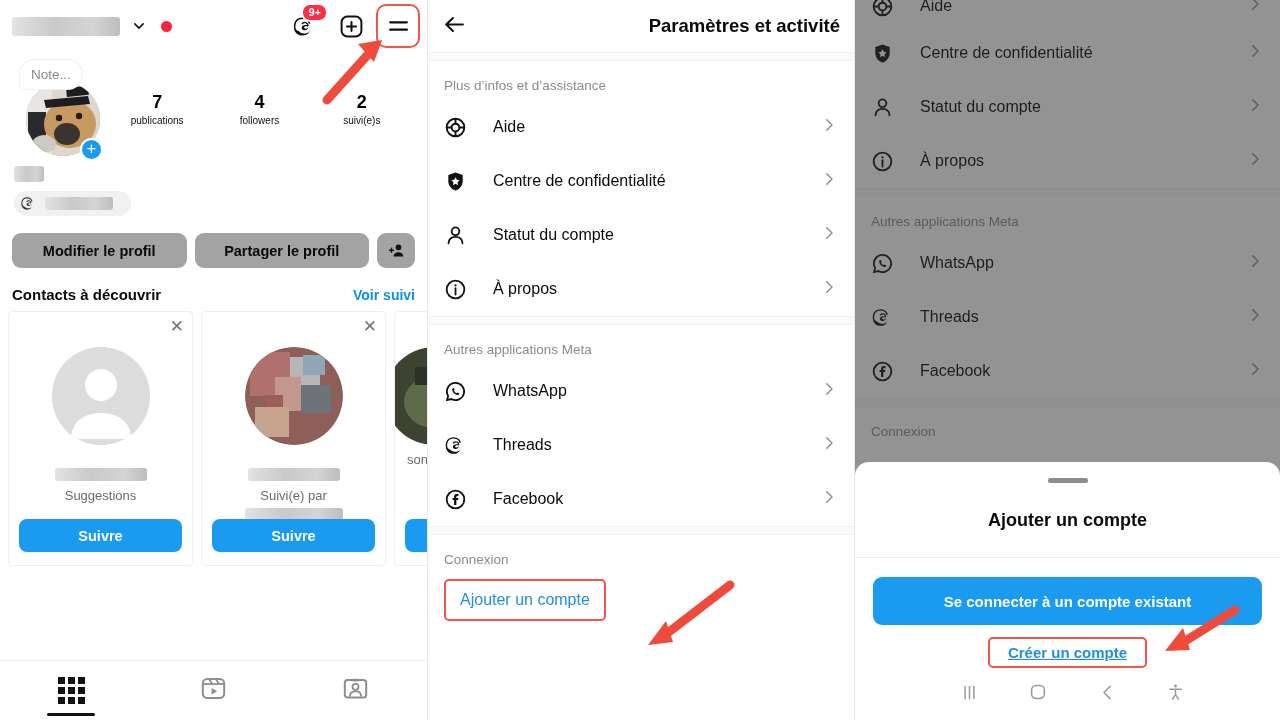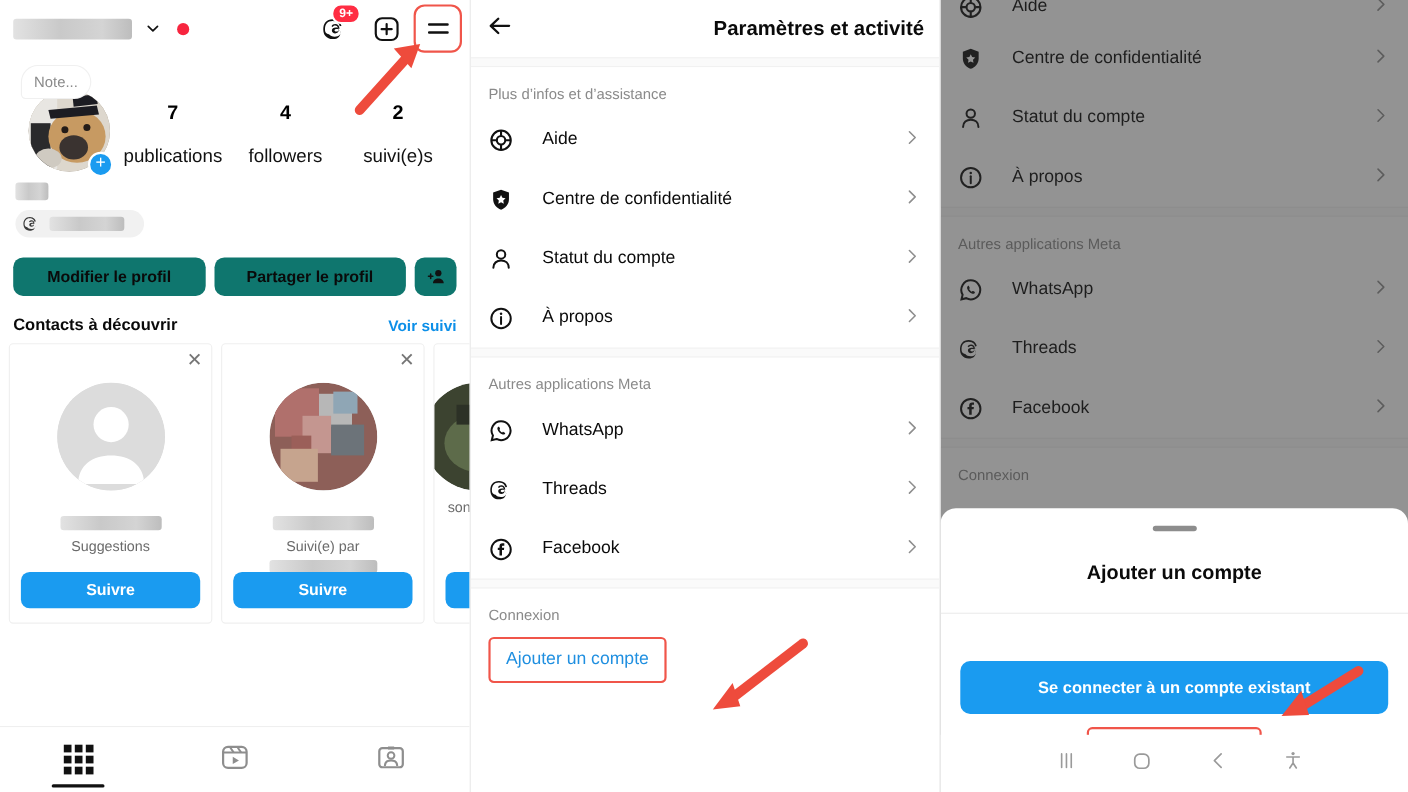--- a/index.html
+++ b/index.html
@@ -41,33 +41,33 @@
     z-index: 3; white-space: nowrap;
   }
   .plus-badge {
     position: absolute; left: 66px; top: 78px; width: 23px; height: 23px; border-radius: 50%;
     background: #1a9bf0; border: 2.5px solid #fff; color: #fff; font-size: 16px; line-height: 18px;
     text-align: center; font-weight: 300; z-index: 4;
   }
   .stats { display: flex; flex: 1; padding-top: 32px; }
   .stat { flex: 1; text-align: center; }
   .stat-num { font-size: 18px; font-weight: bold; color: #000; }
-  .stat-lbl { font-size: 17px; color: #101010; margin-top: 19px; }
+  .stat-lbl { font-size: 10px; color: #101010; margin-top: 2px; }
 
   .p1-meta { padding: 6px 14px 0; }
   .name-redact { width: 30px; height: 16px; margin-bottom: 9px; }
   .threads-row {
     display: inline-flex; align-items: center; gap: 8px; background: #f1f1f1;
     border-radius: 14px; padding: 4px 18px 4px 6px;
   }
   .threads-redact { width: 68px; height: 13px; }
 
   .p1-actions { display: flex; gap: 8px; padding: 17px 12px 0; }
   .act-btn {
-    background: #0f766e; border: none; border-radius: 9px; height: 35px; flex: 1;
+    background: #a3a3a3; border: none; border-radius: 9px; height: 35px; flex: 1;
     font-size: 14.5px; font-weight: bold; color: #0a0a0a; font-family: inherit;
   }
   .act-btn.sq { flex: 0 0 38px; display: flex; align-items: center; justify-content: center; }
 
   .disc-head { display: flex; align-items: center; padding: 18px 12px 8px; }
   .disc-title { font-size: 15px; font-weight: bold; color: #0a0a0a; flex: 1; }
   .disc-all { font-size: 14px; color: #0c8fe8; font-weight: bold; }
 
   .cards { display: flex; gap: 8px; padding: 0 8px; }
   .card {
@@ -121,21 +121,21 @@
   .sheet {
     position: absolute; left: 0; right: 0; bottom: 0; background: #fff; z-index: 6;
     border-radius: 14px 14px 0 0; height: 258px; padding-top: 10px;
   }
   .grabber { width: 40px; height: 5px; background: #8d8d8d; border-radius: 3px; margin: 6px auto 0; }
   .sheet-title { text-align: center; font-size: 18px; font-weight: bold; color: #0a0a0a; margin-top: 27px; }
   .sheet-div { height: 1px; background: #ececec; margin-top: 26px; }
   .sheet-body { padding: 19px 18px 0; }
   .primary-btn {
     width: 100%; height: 48px; border: none; border-radius: 9px; background: #1a9bf0; color: #fff;
-    font-size: 15px; font-weight: bold; font-family: inherit; margin-top: 24px;
+    font-size: 15px; font-weight: bold; font-family: inherit;
   }
   .secondary-btn {
     display: block; margin: 14px auto 0; background: none; border: none; color: #1f8fe0;
     font-size: 15px; font-weight: bold; font-family: inherit; padding: 5px 18px; text-decoration: underline;
   }
   .sec-hl { outline: 2px solid #f0554a; border-radius: 3px; }
   .android-nav {
     position: absolute; left: 0; right: 0; bottom: 0; height: 52px; background: #fff; z-index: 7;
     display: flex; align-items: center; justify-content: space-around; padding: 0 70px 0 80px;
   }

